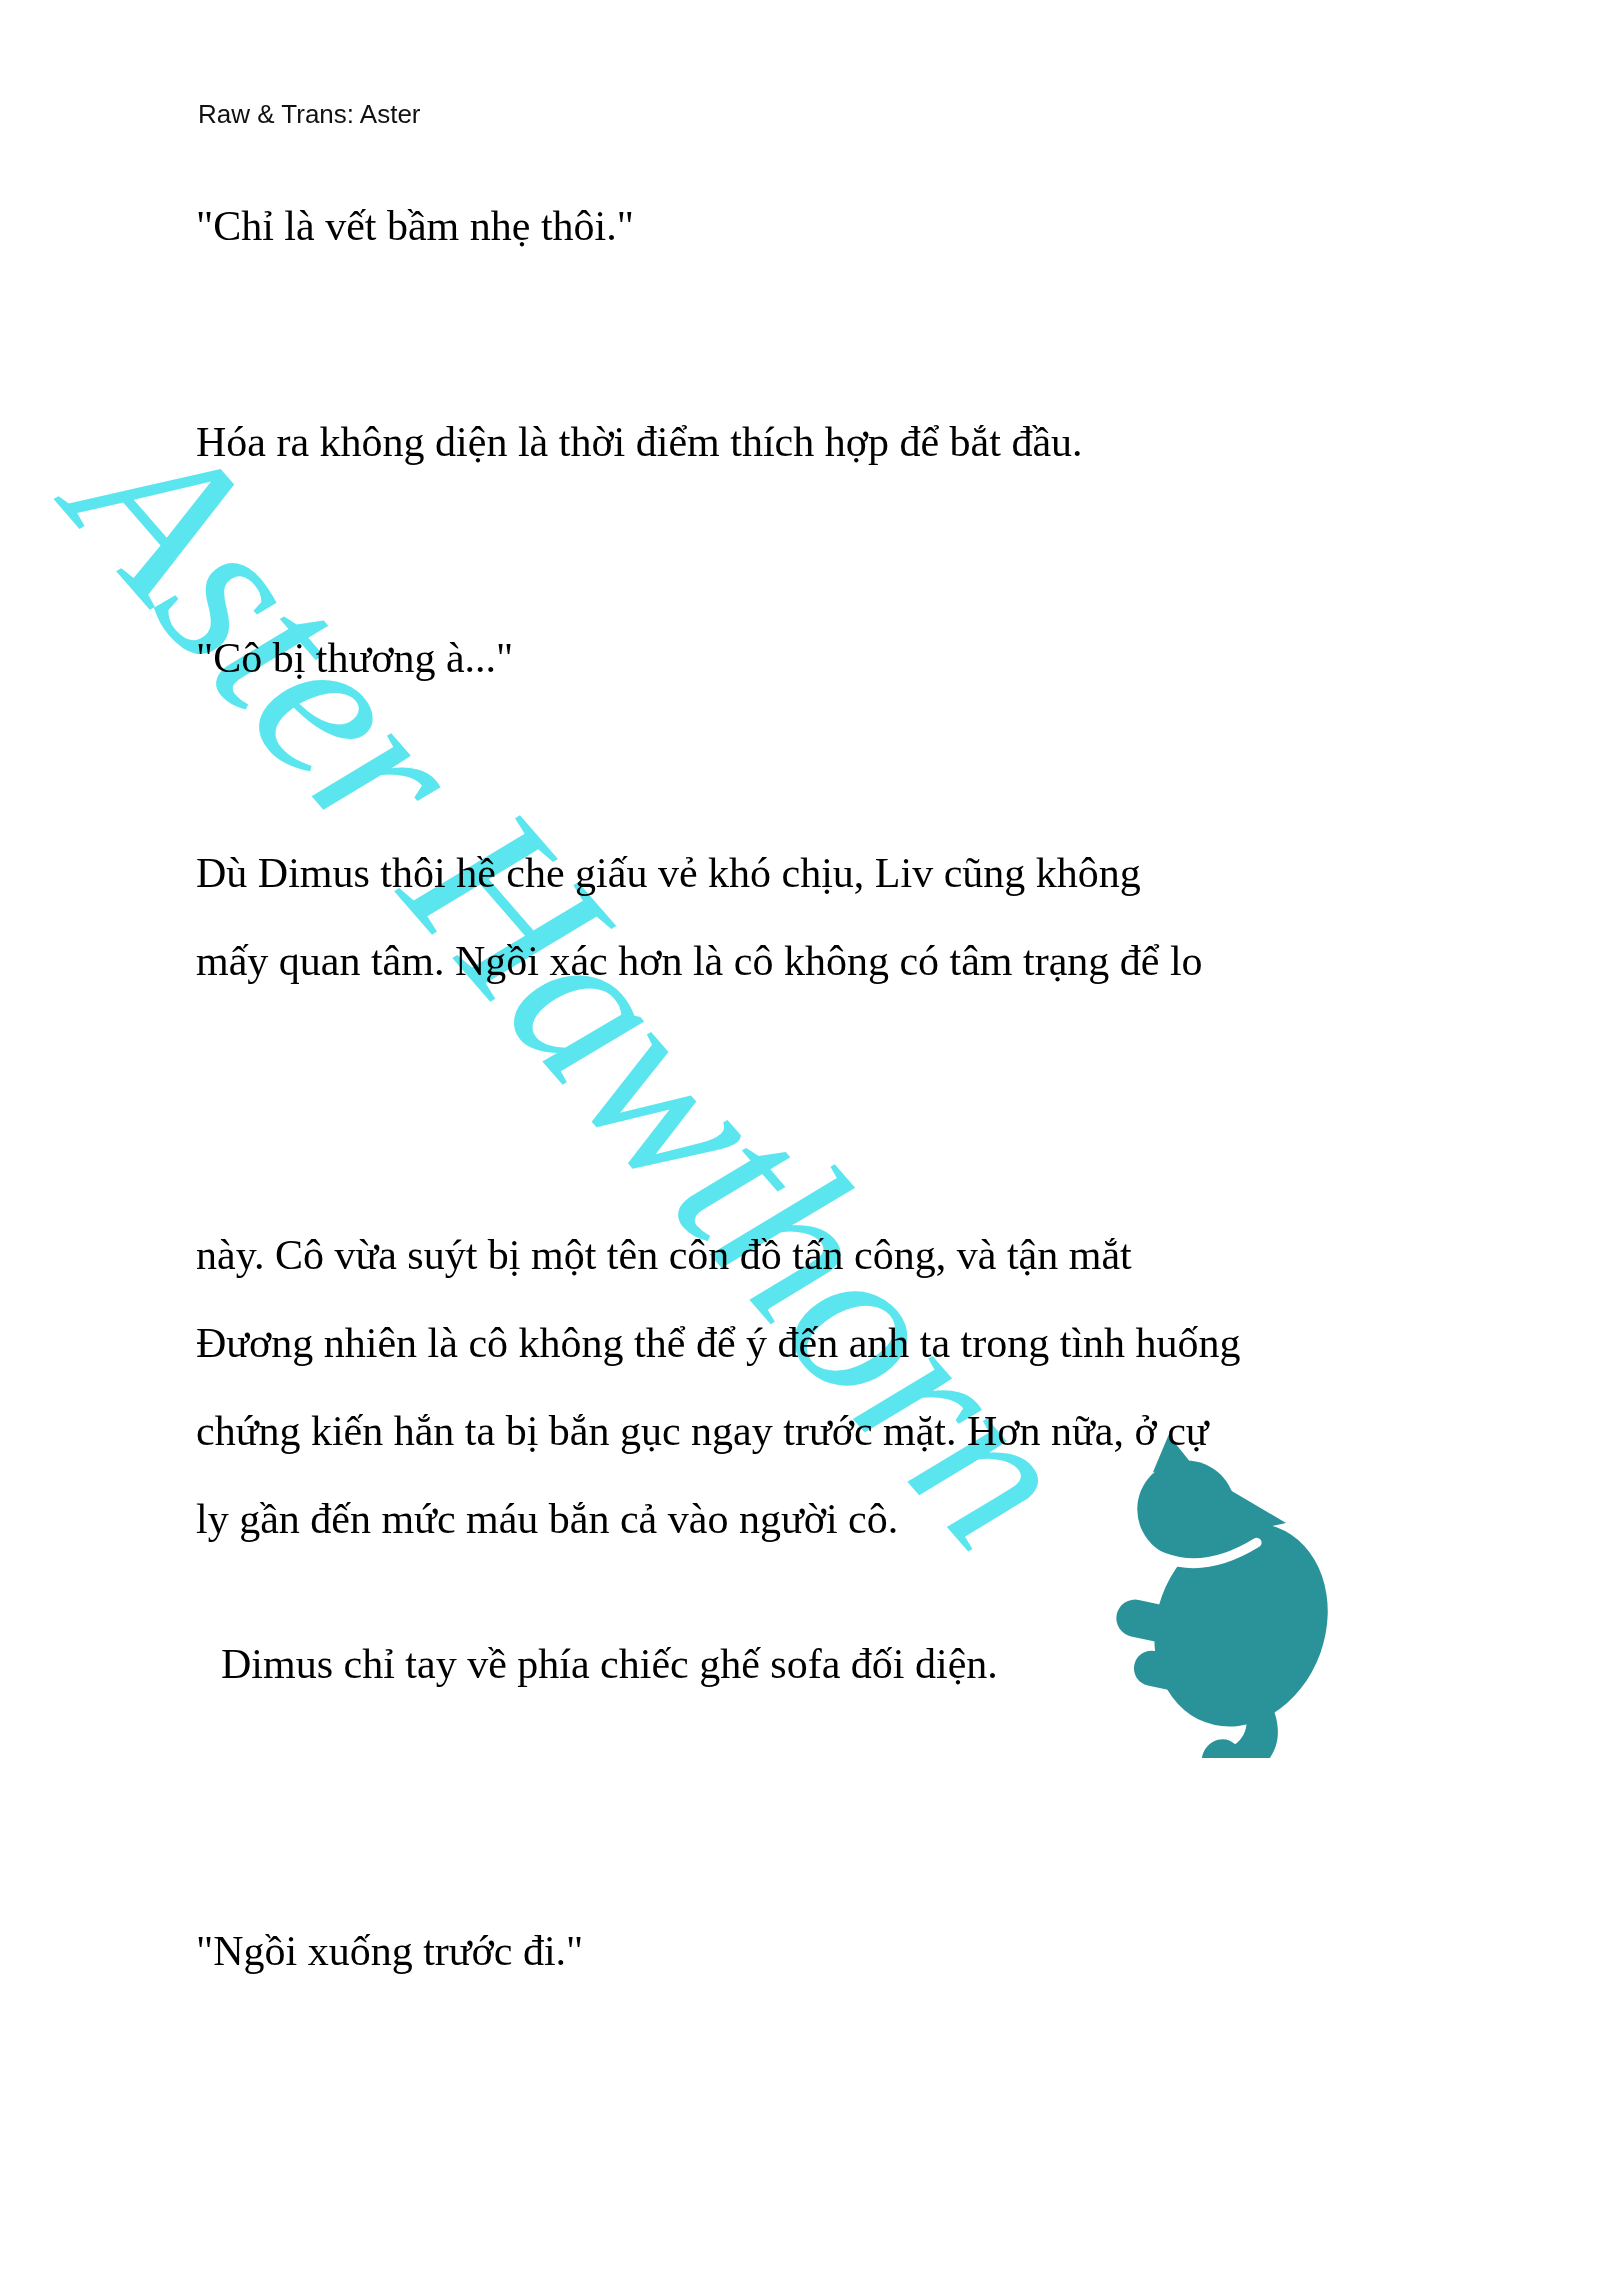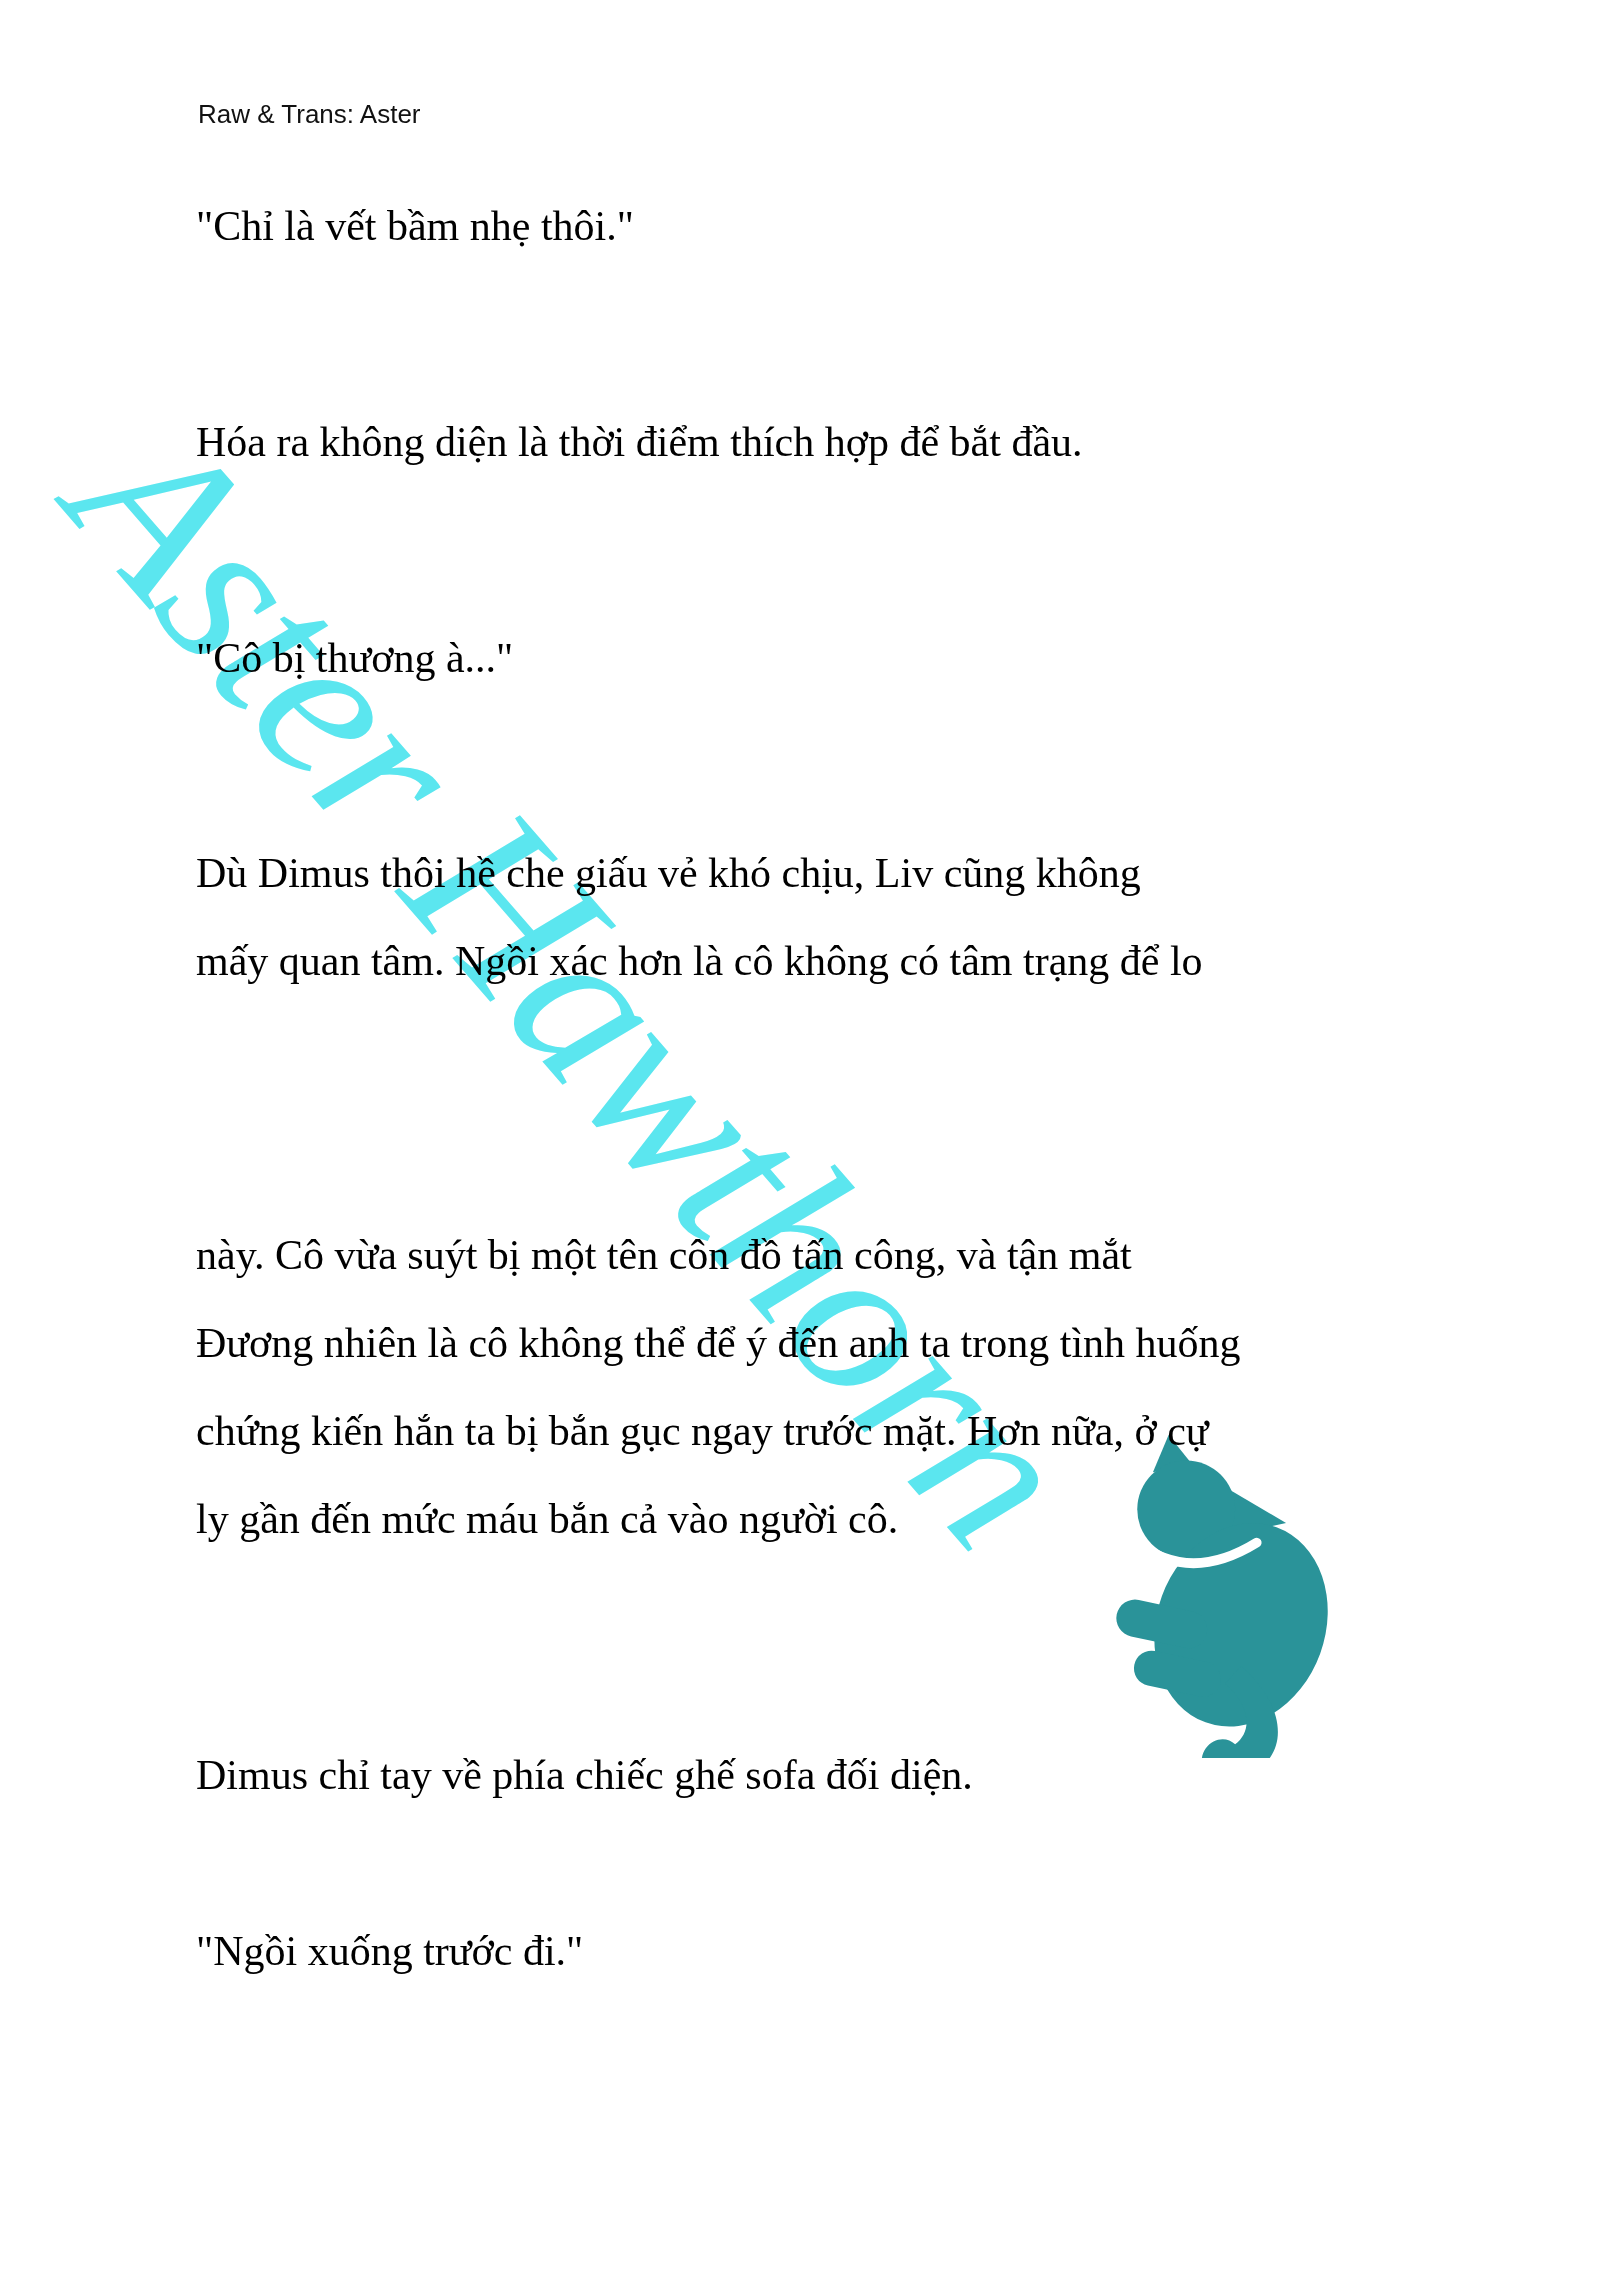--- a/index.html
+++ b/index.html
@@ -63,21 +63,21 @@
     font-size: 42px;
     line-height: 88px;
     white-space: nowrap;
   }
   .para .line { display: block; }
   .p1 { top: 182px; }
   .p2 { top: 398px; }
   .p3 { top: 614px; }
   .p4 { top: 829px; }
   .p5 { top: 1211px; }
-  .p6 { top: 1731px; }
+  .p6 { top: 1620px; margin-left: 25px; }
   .p7 { top: 1907px; }
 </style>
 </head>
 <body>
 
 <div class="page">
 
   <div class="watermark" style="color: rgb(91, 230, 239);">Aster Hawthorn</div>
 
   <svg class="cat" viewBox="0 0 252 332" xmlns="http://www.w3.org/2000/svg">

